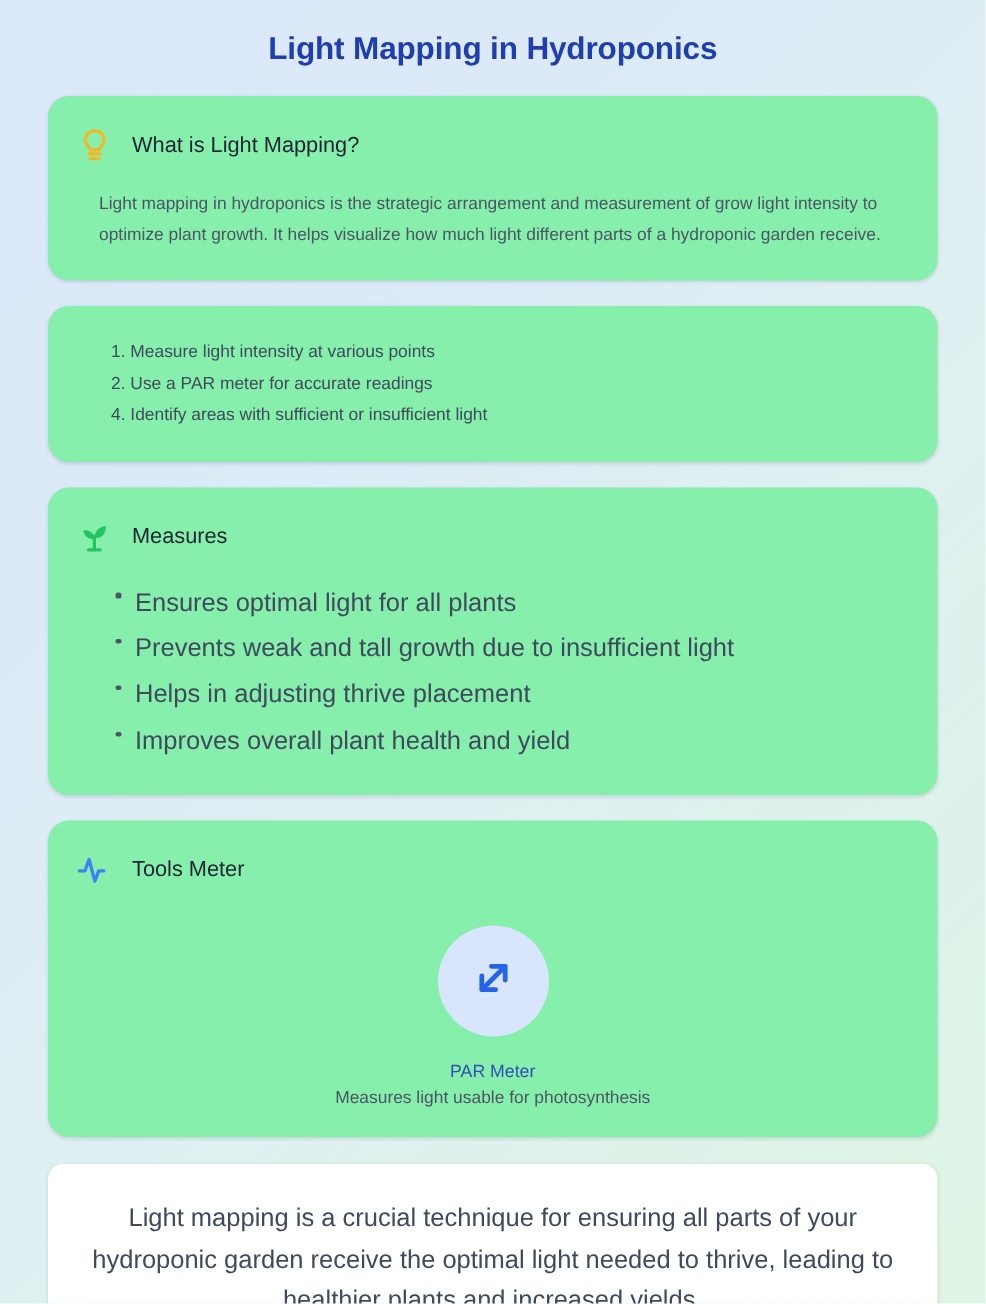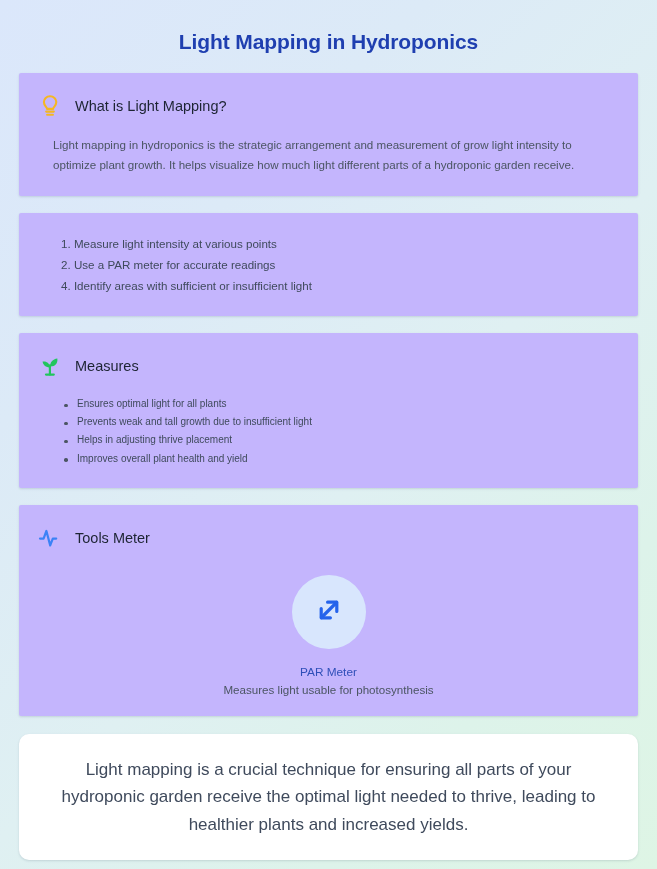--- a/index.html
+++ b/index.html
@@ -11,41 +11,40 @@
 
   body {
     font-family: "Liberation Sans", "DejaVu Sans", sans-serif;
     background: linear-gradient(135deg, #dbe7fb 0%, #dceaf7 28%, #dff0f2 55%, #ddf3ea 78%, #def5e5 100%);
     overflow: hidden;
   }
 
   .page {
     width: 657px;
     height: 869px;
-    padding: 0 19px;
+    padding: 0 32px;
     display: flex;
     flex-direction: column;
-    justify-content: center;
   }
 
   
   .page-title {
     text-align: center;
     font-size: 21px;
     font-weight: bold;
     color: #1f3fb0;
     letter-spacing: -0.1px;
     margin-top: 21px;
     margin-bottom: 19px;
   }
 
   
   .card {
-    background: #c4b5fd;
-    border-radius: 2px;
+    background: #86efac;
+    border-radius: 14px;
     box-shadow: 0 1px 3px rgba(35, 60, 90, 0.10), 0 1px 2px rgba(35, 60, 90, 0.06);
     padding: 20px 18px 20px 18px;
   }
 
   .card + .card { margin-top: 17px; }
 
   .card-head {
     display: flex;
     align-items: center;
     gap: 12px;
@@ -81,21 +80,21 @@
     list-style: none;
     padding: 0 0 0 24px;
     font-size: 11.6px;
     line-height: 1.82;
     color: #3f4a5c;
   }
   .ordered-list li { display: block; }
 
   .bullet-list {
     padding: 0 0 0 40px;
-    font-size: 10px;
+    font-size: 17px;
     line-height: 1.82;
     color: #3f4a5c;
     list-style: none;
   }
   .bullet-list li {
     position: relative;
   }
   .bullet-list li::before {
     content: "";
     position: absolute;

